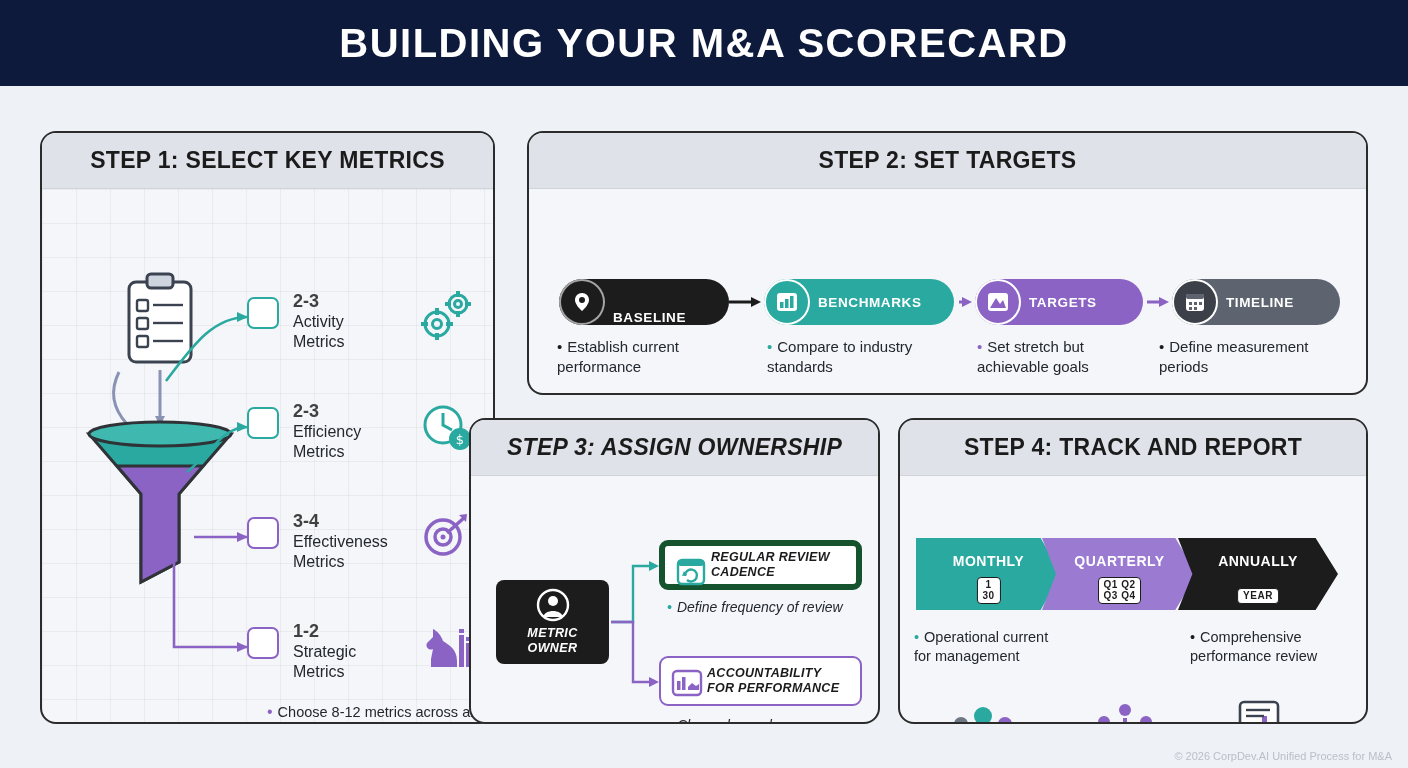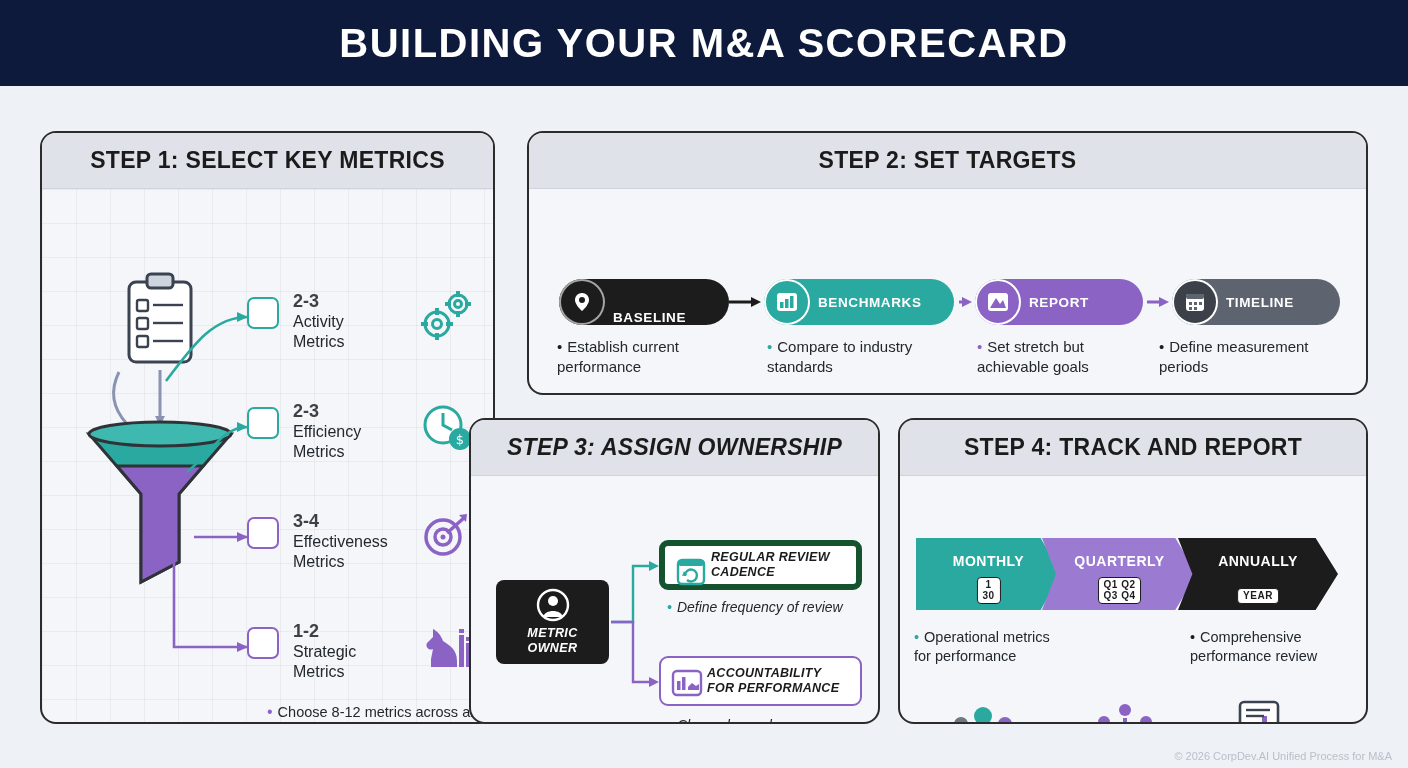--- a/index.html
+++ b/index.html
@@ -338,21 +338,21 @@
         </div>
         <span>BENCHMARKS</span>
       </div>
       <div class="pill p3">
         <div class="pill-ico">
           <svg width="24" height="22" viewBox="0 0 24 22">
               <rect x="2" y="2" width="20" height="18" rx="3" fill="#fff"></rect>
               <path d="M4 17 L10 7 L14 13 L17 9 L20 17 z" fill="#8b63c4"></path>
             </svg>
         </div>
-        <span>REPORT</span>
+        <span>TARGETS</span>
       </div>
       <div class="pill p4">
         <div class="pill-ico">
           <svg width="24" height="22" viewBox="0 0 24 22">
               <rect x="3" y="3" width="18" height="17" rx="3" fill="#fff"></rect>
               <rect x="3" y="3" width="18" height="5" rx="2" fill="#5d6470"></rect>
               <g fill="#5d6470">
                 <rect x="6" y="11" width="3" height="3"></rect>
                 <rect x="11" y="11" width="3" height="3"></rect>
                 <rect x="16" y="11" width="3" height="3"></rect>
@@ -452,21 +452,21 @@
         <span>QUARTERLY</span>
         <span class="chev-badge">Q1 Q2
 Q3 Q4</span>
       </div>
       <div class="chev c3">
         <span>ANNUALLY</span>
         <span class="chev-badge">YEAR</span>
       </div>
 
       <div class="s4-desc d1">
-        <span class="dot t-dot">•</span><span>Operational metrics for performance</span>
+        <span class="dot t-dot">•</span><span>Operational current for management</span>
       </div>
       <div class="s4-desc d3">
         <span class="dot k-dot">•</span><span>Comprehensive performance review</span>
       </div>
 
       <svg class="s4-ico" style="left:48px" viewBox="0 0 70 56">
         <circle cx="35" cy="18" r="9" fill="#2aa9a0"></circle>
           <path d="M20 46 C22 32 48 32 50 46 z" fill="#2aa9a0"></path>
         <circle cx="13" cy="26" r="7" fill="#6f7785"></circle>
           <path d="M2 48 C4 37 22 37 24 48 z" fill="#6f7785"></path>

